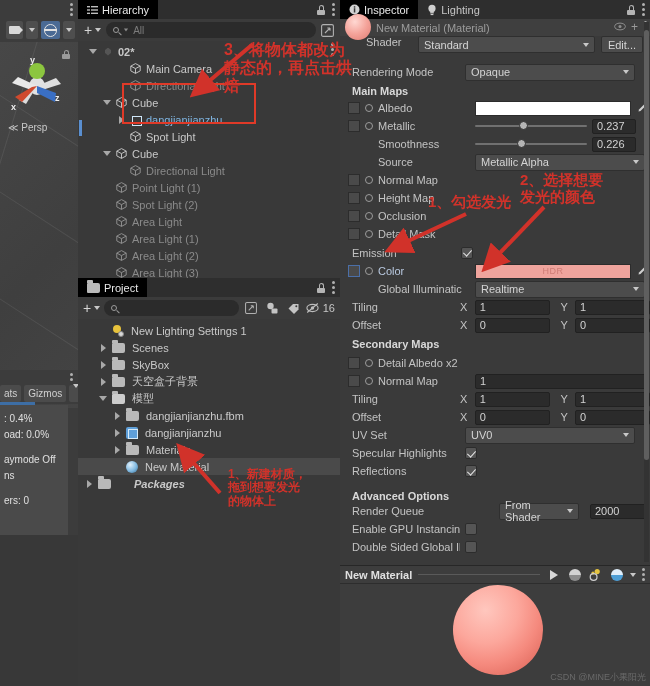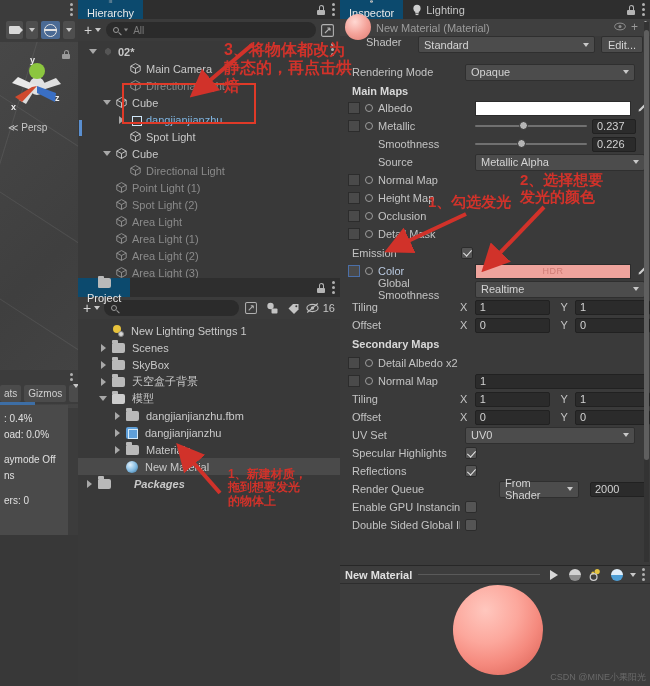--- a/index.html
+++ b/index.html
@@ -87,21 +87,21 @@
     background: #393939;
   }
   .panel-tabbar {
     height: 19px; background: #2e2e2e; display: flex; align-items: stretch;
     position: relative;
   }
   .panel-tab {
     display: flex; align-items: center; gap: 4px; padding: 0 9px;
     font-size: 11px; color: #c6c6c6; background: #2e2e2e;
   }
-  .panel-tab.active { background: #0c4a6e; color: #e8e8e8; flex-direction: column; }
+  .panel-tab.active { background: #000000; color: #e8e8e8; }
   .tab-right-icons { position: absolute; right: 5px; top: 3px; display: flex; align-items: center; gap: 7px; }
   .lock-ico { width: 8px; height: 10px; position: relative; }
   .lock-ico .body { position:absolute; bottom:0; width:8px; height:5px; background:#b4b4b4; border-radius:1px;}
   .lock-ico .shackle { position:absolute; top:0; left:1.5px; width:5px; height:5px;
     border:1.4px solid #b4b4b4; border-bottom:none; border-radius:3px 3px 0 0;}
 
   #hierarchy-toolbar {
     height: 22px; background: #3b3b3b; display: flex; align-items: center;
     padding: 0 6px; gap: 5px;
   }
@@ -836,21 +836,21 @@
           <span>HDR</span>
         </div>
         <svg class="pick-ico" viewBox="0 0 11 11">
           <path d="M8.5 1 L10 2.5 L4.5 8 L2.5 8.5 L3 6.5 Z" fill="#cfcfcf"></path>
         </svg>
       </div>
 
       <div class="row">
         <span style="width:12px;"></span>
           <span style="width:8px;"></span>
-        <span class="lbl" style="width:92px;">Global Smoothness</span>
+        <span class="lbl" style="width:92px;">Global Illuminatic</span>
         <div class="dropdown" style="width:170px;">
           <span>Realtime</span>
           <span class="caret-d"></span>
         </div>
       </div>
 
       <div class="row" style="padding-left:12px;">
         <span class="lbl" style="width:108px;">Tiling</span>
         <span class="lbl" style="width:10px;">X</span>
         <div class="vec-field" style="width:78px;">
@@ -929,20 +929,23 @@
       <div class="row" style="padding-left:12px;">
         <span class="lbl" style="width:108px;">Specular Highlights</span>
         <span class="cb checked"></span>
       </div>
 
       <div class="row" style="padding-left:12px;">
         <span class="lbl" style="width:108px;">Reflections</span>
         <span class="cb checked"></span>
       </div>
 
+      <div class="row" style="height:22px; padding-left:12px; align-items:flex-end;">
+        <span class="lbl bold">Advanced Options</span>
+      </div>
 
       <div class="row" style="padding-left:12px;">
         <span class="lbl" style="width:108px;">Render Queue</span>
         <div class="dropdown" style="width:80px; margin-left:34px;">
           <span>From Shader</span>
           <span class="caret-d"></span>
         </div>
         <div class="num-field" style="width:56px; margin-left:6px;">
           <span>2000</span>
         </div>

